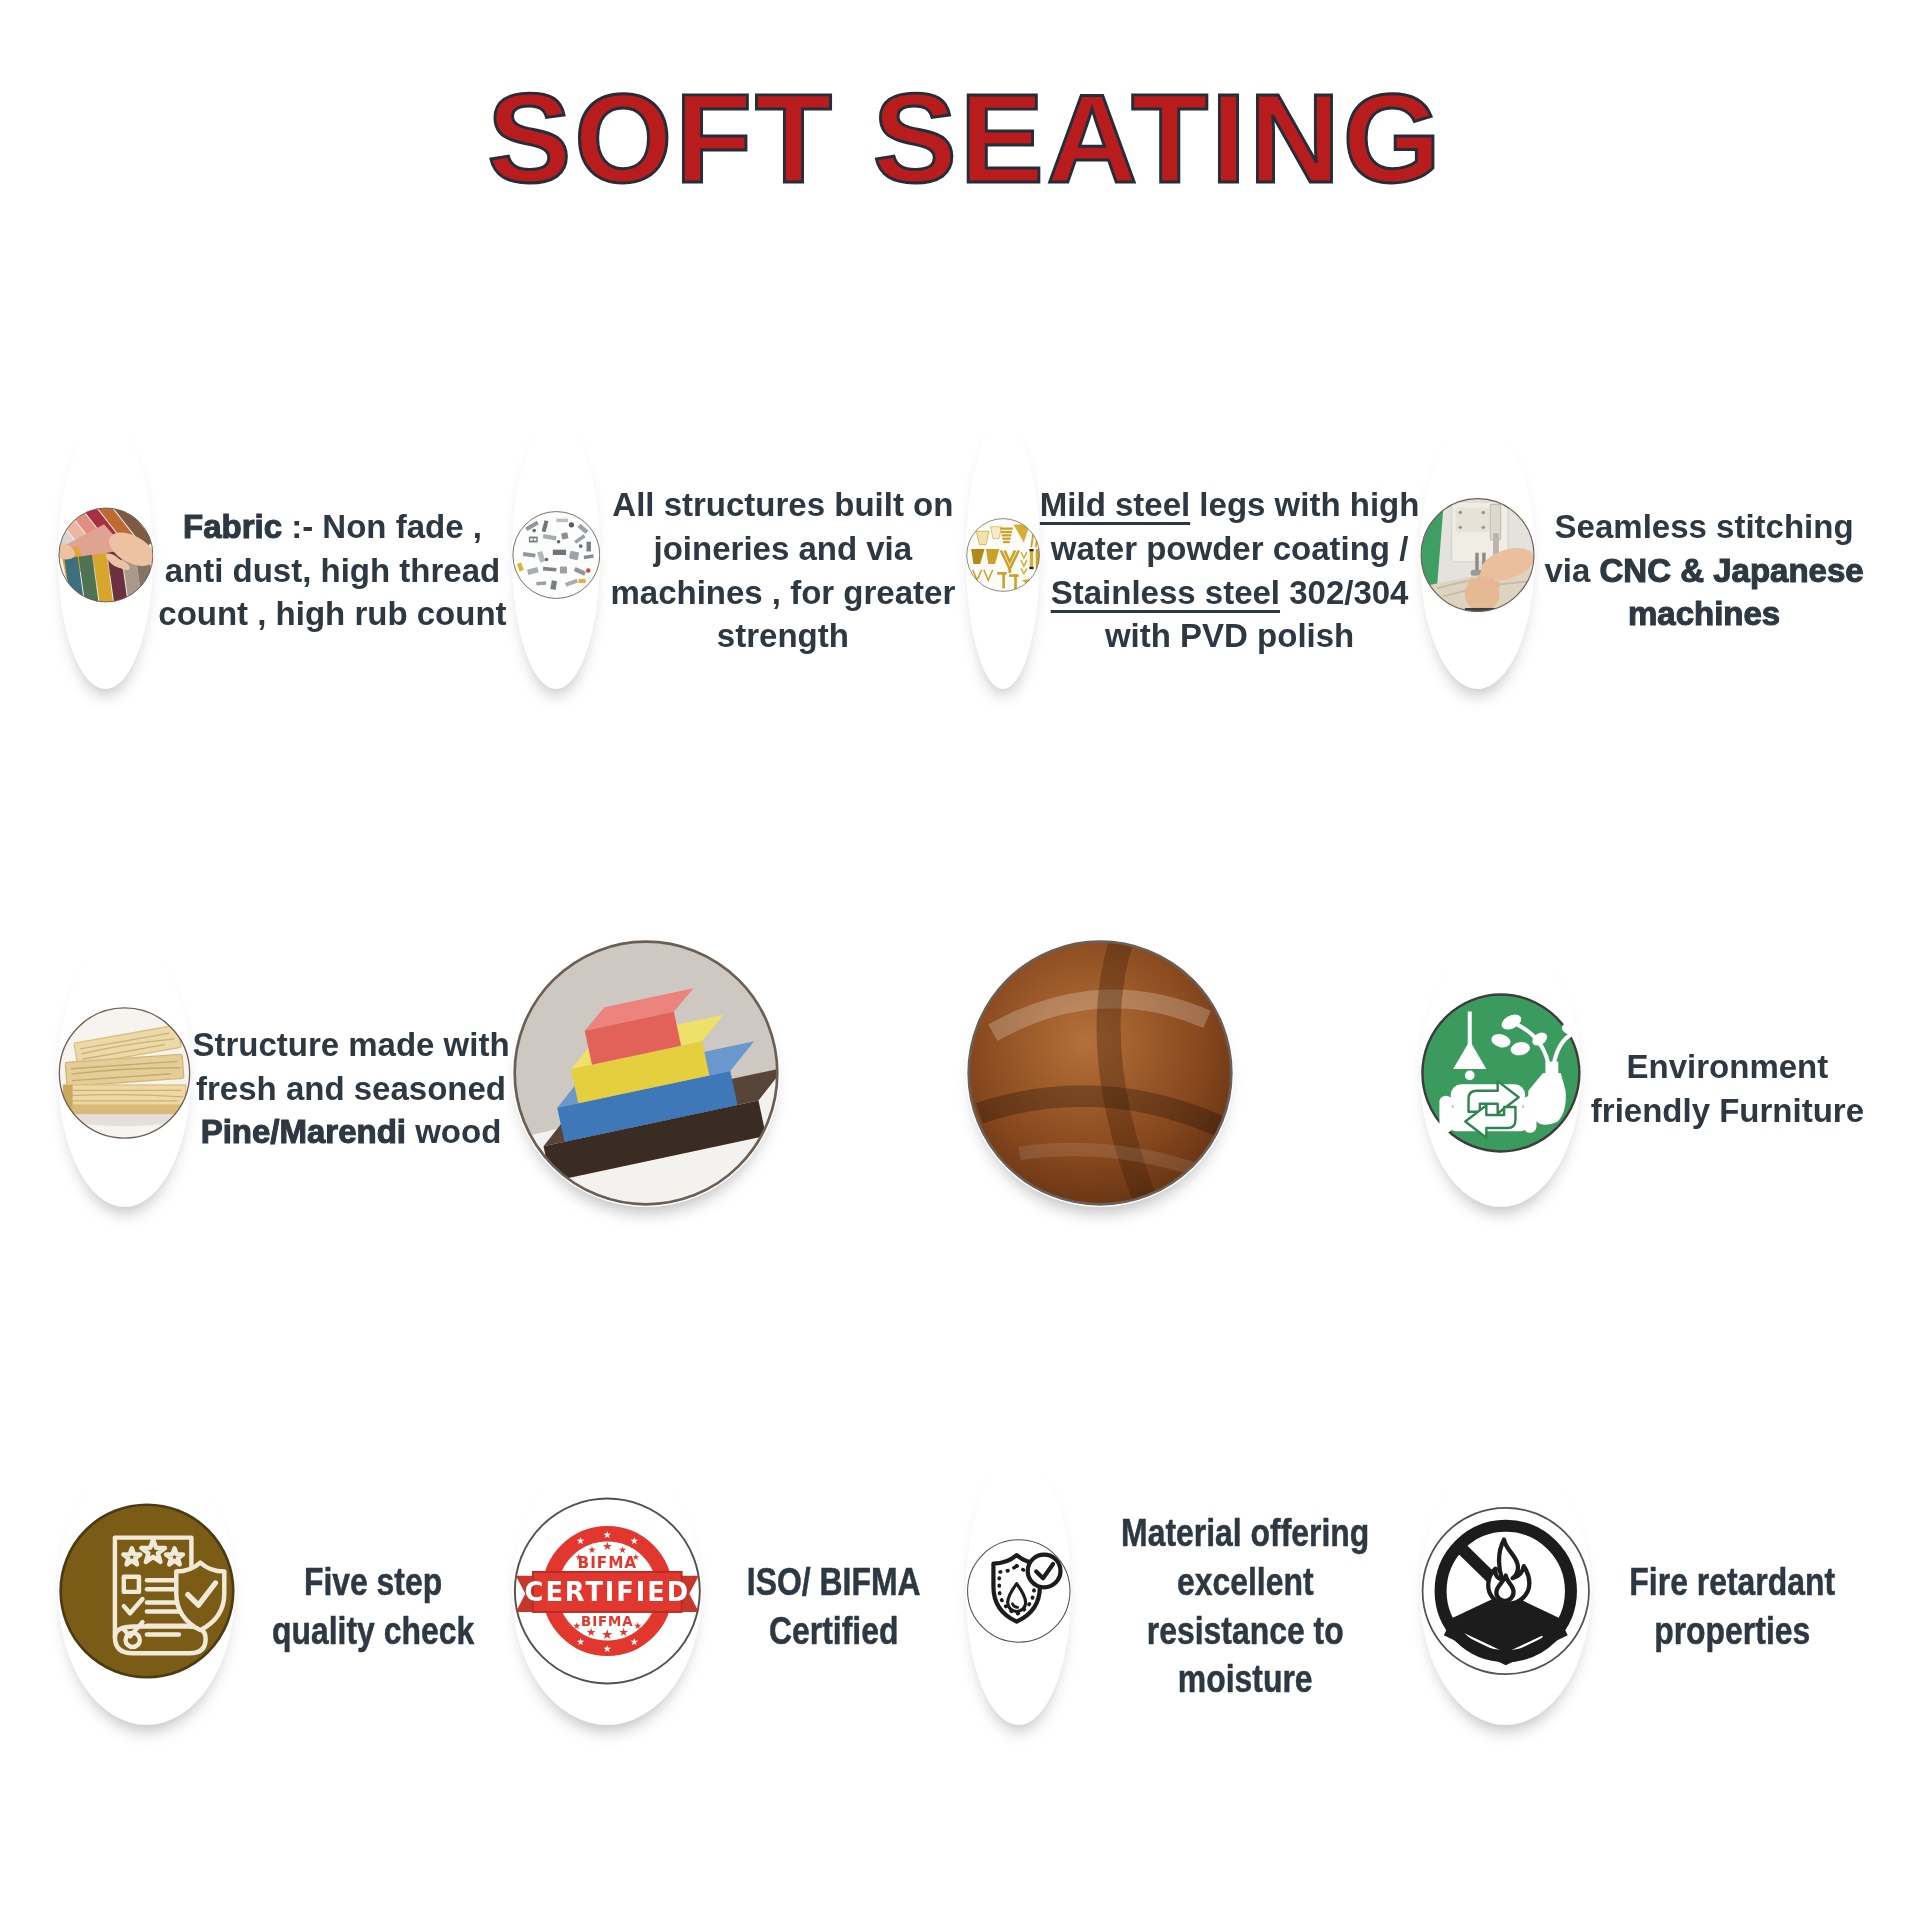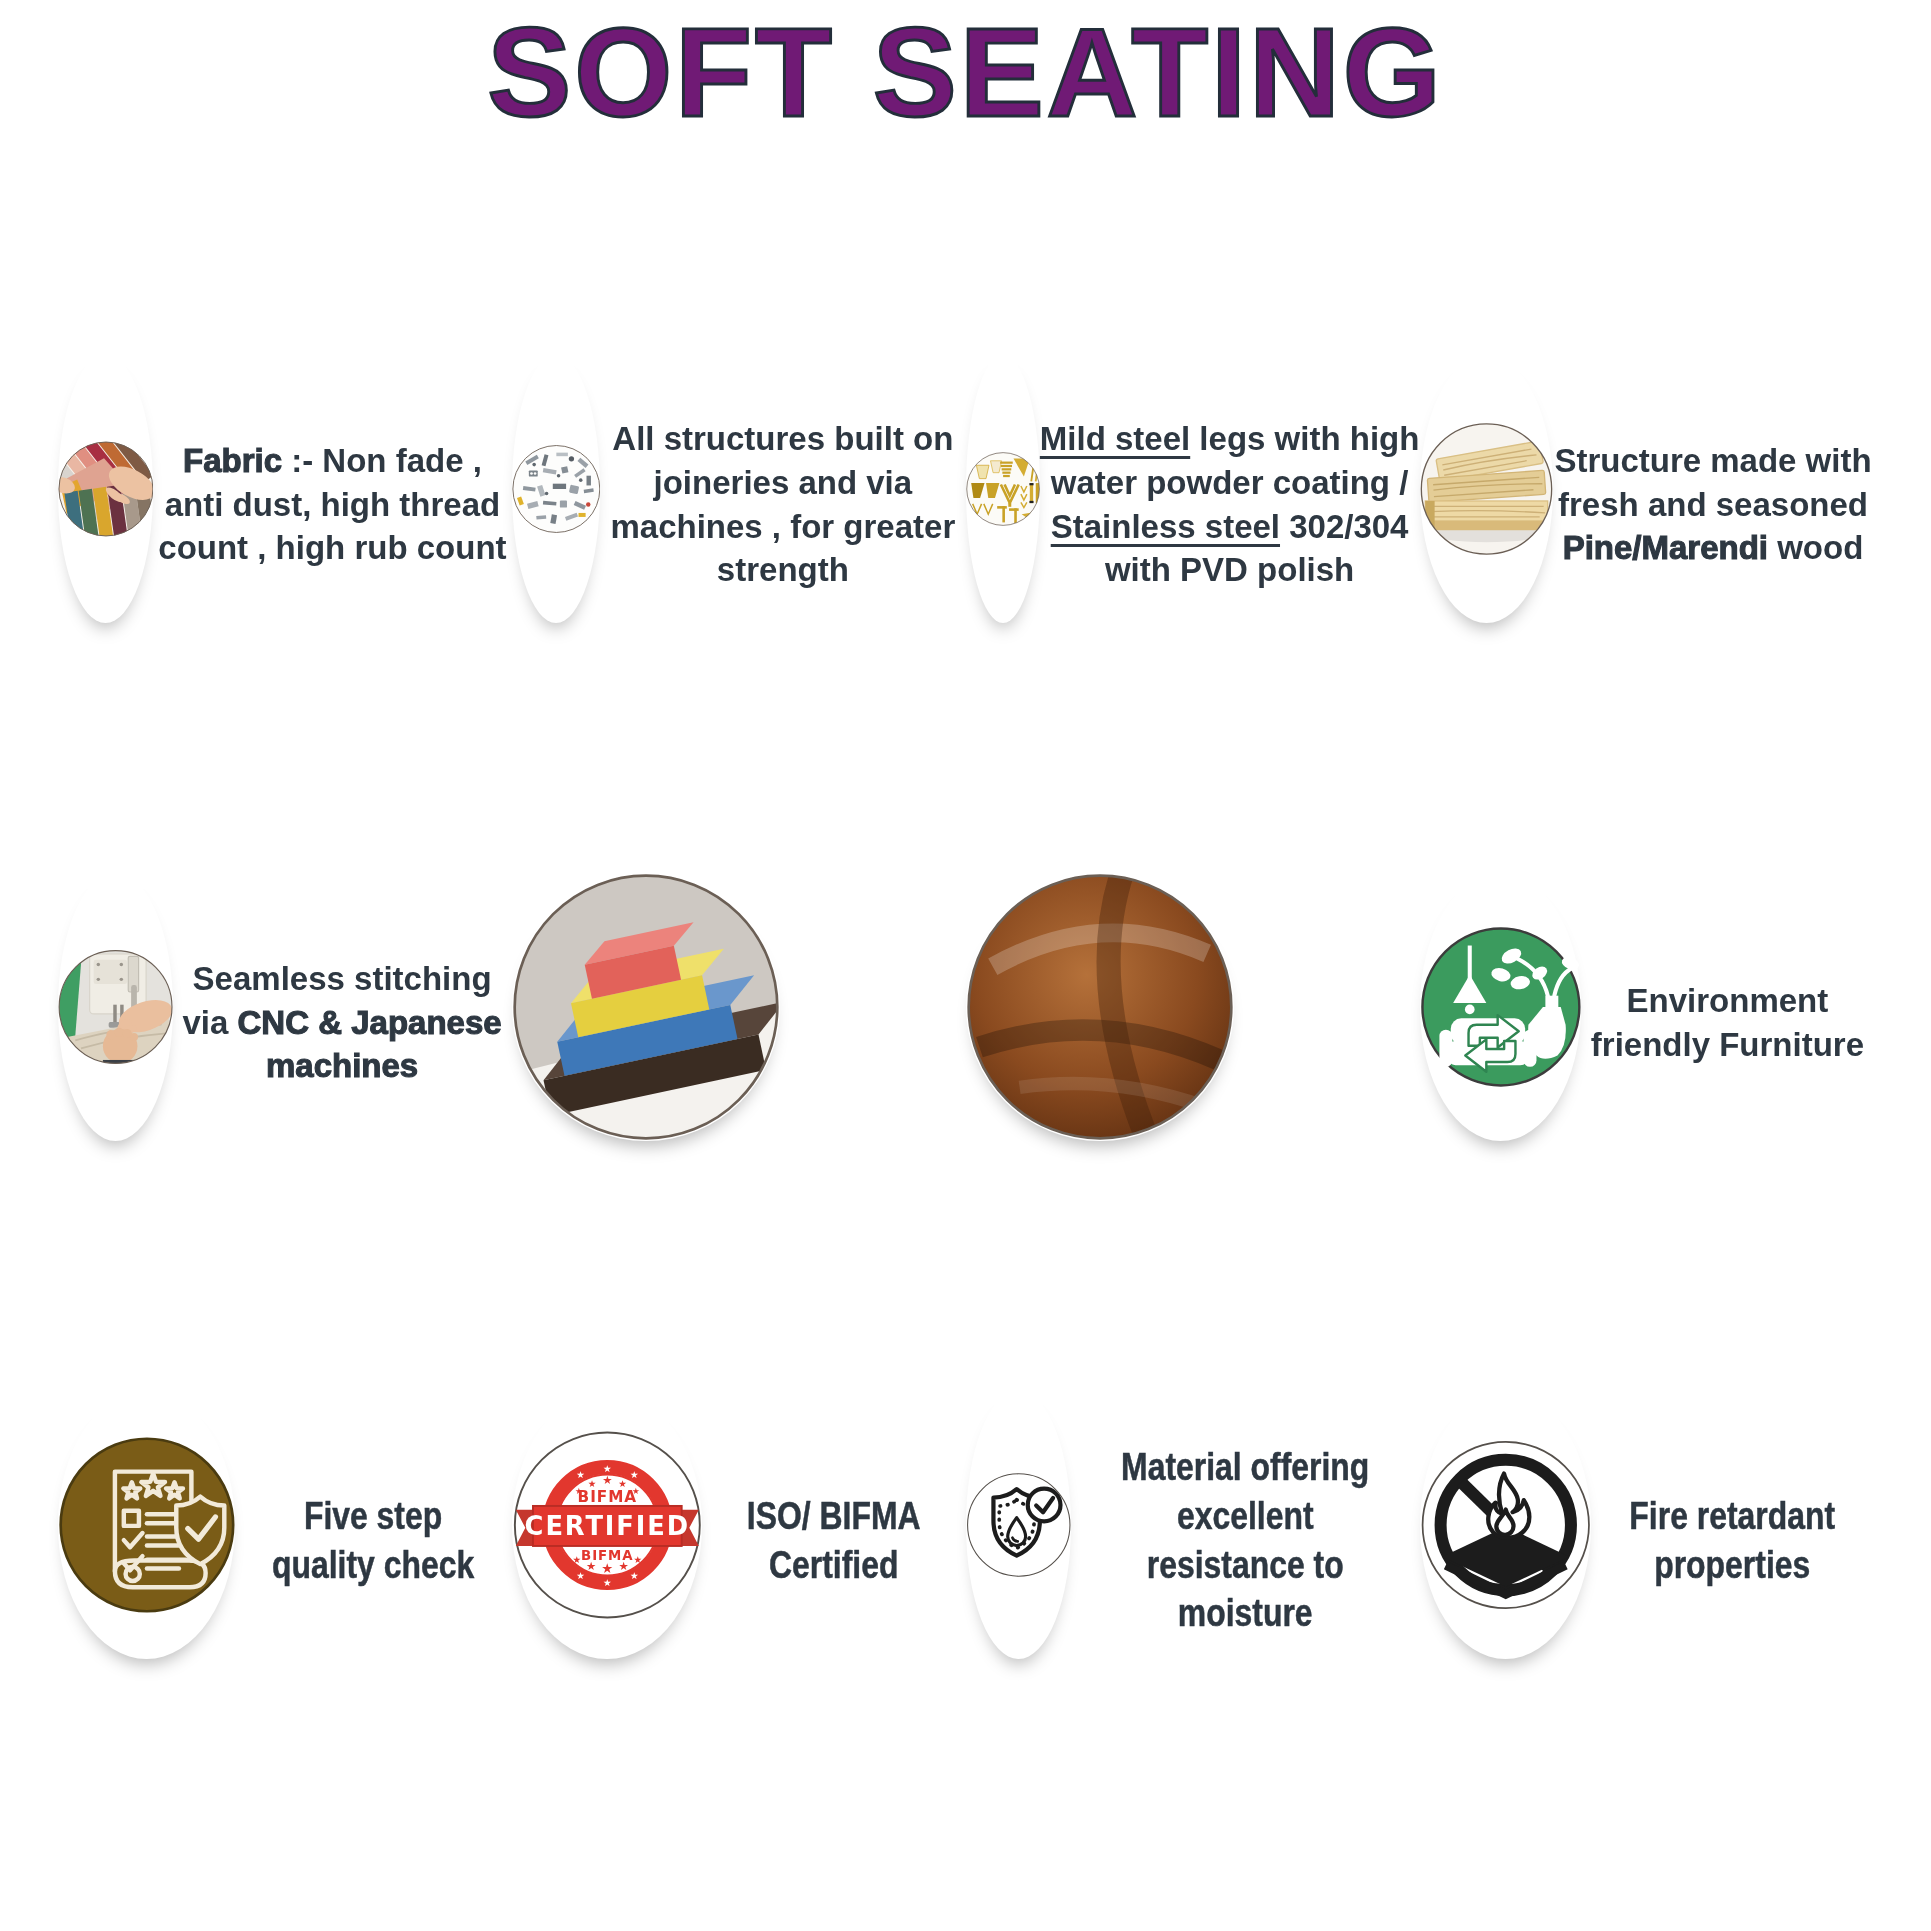--- a/index.html
+++ b/index.html
@@ -1,19 +1,19 @@
 <!DOCTYPE html>
 <html><head>
 <meta charset="utf-8">
 <style>
   html,body{margin:0;padding:0;background:#ffffff;}
   .page{position:relative;width:1931px;height:1931px;background:#ffffff;overflow:hidden;
         font-family:"Liberation Sans", sans-serif;}
-  .title{text-align:center;font-size:126px;font-weight:700;letter-spacing:2.9px;
-         color:#701a75;-webkit-text-stroke:2.9px #232e3a;}
+  .title{margin-top:66px;text-align:center;font-size:126px;font-weight:700;letter-spacing:2.9px;
+         color:#b91c1c;-webkit-text-stroke:2.9px #232e3a;}
   .grid{display:grid;grid-template-columns:repeat(4,454px);grid-auto-rows:518px;
         justify-content:center;margin-top:85px;}
   .cell{display:flex;flex-direction:row;align-items:center;}
   .circle{width:268px;height:268px;border-radius:50%;
           box-shadow:0 13.5px 17.4px -8.7px rgba(0,0,0,.28);}
   .circle svg{display:block;width:100%;height:100%;}
   .caption{margin-top:31px;text-align:center;font-weight:700;font-size:33px;line-height:1.32;
            color:#2e3842;}
   .cond{font-size:38px;line-height:1.28;transform:scaleX(.84);transform-origin:50% 0;
         -webkit-text-stroke:0.5px #2e3842;}
@@ -182,52 +182,20 @@
       </div>
       <div class="caption" style="max-width:436px">
         <span class="ul">Mild steel</span><span> legs with high water powder coating / </span><span class="ul">Stainless steel</span><span> 302/304 with PVD polish</span>
       </div>
     </div>
 
     <div class="cell">
       <div class="circle">
         <svg viewBox="0 0 200 200">
           <defs>
-              <clipPath id="cp4">
-                <circle cx="100" cy="100" r="98"></circle>
-              </clipPath>
-            </defs>
-          <g clip-path="url(#cp4)">
-            <rect width="200" height="200" fill="#f7f4ef"></rect>
-            <ellipse cx="100" cy="168" rx="85" ry="12" fill="#000000" opacity="0.08"></ellipse>
-            <g transform="rotate(-10 100 60)">
-              <rect x="26" y="42" width="158" height="34" rx="3" fill="#ecd9a8" stroke="#d9bf84" stroke-width="2"></rect>
-              <path d="M34,52 H170 M34,60 Q100,56 176,62 M34,68 H160" stroke="#cdb077" stroke-width="2" fill="none"></path>
-            </g>
-            <g transform="rotate(-4 100 95)">
-              <rect x="12" y="78" width="176" height="36" rx="3" fill="#e4cd96" stroke="#d2b577" stroke-width="2"></rect>
-              <path d="M20,88 H180 M20,96 Q100,92 184,98 M20,106 H170" stroke="#c6a96b" stroke-width="2" fill="none"></path>
-            </g>
-            <rect x="8" y="118" width="184" height="30" fill="#eed9a5" stroke="#dcc184" stroke-width="2"></rect>
-            <path d="M16,126 H186 M16,134 Q100,130 188,136 M16,142 H180" stroke="#cdb077" stroke-width="2" fill="none"></path>
-            <rect x="8" y="148" width="184" height="14" fill="#d9ba7a"></rect>
-            <rect x="8" y="118" width="14" height="44" fill="#c9a95f"></rect>
-          </g>
-          <circle cx="100" cy="100" r="98" fill="none" stroke="#6b5f55" stroke-width="2"></circle>
-        </svg>
-      </div>
-      <div class="caption" style="max-width:321px">
-        <span>Structure made with fresh and seasoned </span><span class="xb">Pine/Marendi</span><span> wood</span>
-      </div>
-    </div>
-
-    <div class="cell">
-      <div class="circle">
-        <svg viewBox="0 0 200 200">
-          <defs>
               <clipPath id="cp5">
                 <circle cx="100" cy="100" r="98"></circle>
               </clipPath>
             </defs>
           <g clip-path="url(#cp5)">
             <rect width="200" height="200" fill="#e4e2dd"></rect>
             <polygon points="0,0 42,0 26,200 0,200" fill="#3f9e63"></polygon>
             <rect x="55" y="8" width="98" height="104" rx="7" fill="#f0ede5" stroke="#d8d4ca" stroke-width="2"></rect>
             <rect x="62" y="18" width="58" height="42" rx="4" fill="#e6e2d8"></rect>
             <circle cx="70" cy="26" r="3" fill="#9a958c"></circle>
@@ -261,20 +229,52 @@
       </div>
       <div class="caption" style="max-width:378px">
         <span>Seamless stitching via </span><span class="xb">CNC &amp; Japanese machines</span>
       </div>
     </div>
 
     <div class="cell">
       <div class="circle">
         <svg viewBox="0 0 200 200">
           <defs>
+              <clipPath id="cp4">
+                <circle cx="100" cy="100" r="98"></circle>
+              </clipPath>
+            </defs>
+          <g clip-path="url(#cp4)">
+            <rect width="200" height="200" fill="#f7f4ef"></rect>
+            <ellipse cx="100" cy="168" rx="85" ry="12" fill="#000000" opacity="0.08"></ellipse>
+            <g transform="rotate(-10 100 60)">
+              <rect x="26" y="42" width="158" height="34" rx="3" fill="#ecd9a8" stroke="#d9bf84" stroke-width="2"></rect>
+              <path d="M34,52 H170 M34,60 Q100,56 176,62 M34,68 H160" stroke="#cdb077" stroke-width="2" fill="none"></path>
+            </g>
+            <g transform="rotate(-4 100 95)">
+              <rect x="12" y="78" width="176" height="36" rx="3" fill="#e4cd96" stroke="#d2b577" stroke-width="2"></rect>
+              <path d="M20,88 H180 M20,96 Q100,92 184,98 M20,106 H170" stroke="#c6a96b" stroke-width="2" fill="none"></path>
+            </g>
+            <rect x="8" y="118" width="184" height="30" fill="#eed9a5" stroke="#dcc184" stroke-width="2"></rect>
+            <path d="M16,126 H186 M16,134 Q100,130 188,136 M16,142 H180" stroke="#cdb077" stroke-width="2" fill="none"></path>
+            <rect x="8" y="148" width="184" height="14" fill="#d9ba7a"></rect>
+            <rect x="8" y="118" width="14" height="44" fill="#c9a95f"></rect>
+          </g>
+          <circle cx="100" cy="100" r="98" fill="none" stroke="#6b5f55" stroke-width="2"></circle>
+        </svg>
+      </div>
+      <div class="caption" style="max-width:321px">
+        <span>Structure made with fresh and seasoned </span><span class="xb">Pine/Marendi</span><span> wood</span>
+      </div>
+    </div>
+
+    <div class="cell">
+      <div class="circle">
+        <svg viewBox="0 0 200 200">
+          <defs>
               <clipPath id="cp6">
                 <circle cx="100" cy="100" r="98"></circle>
               </clipPath>
             </defs>
           <g clip-path="url(#cp6)">
             <rect width="200" height="200" fill="#cdc8c2"></rect>
             <polygon points="0,150 200,100 200,200 0,200" fill="#f4f2ee"></polygon>
             <g transform="rotate(-12 100 120)">
               <polygon points="18,138 42,118 206,118 182,138" fill="#57453a"></polygon>
               <rect x="18" y="138" width="164" height="27" fill="#3a2c22"></rect>

